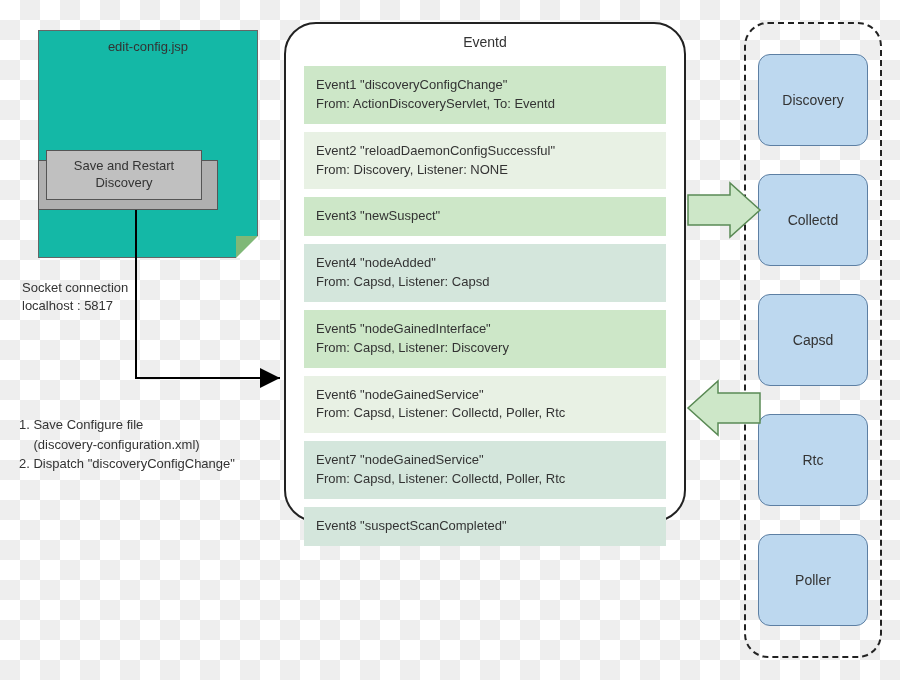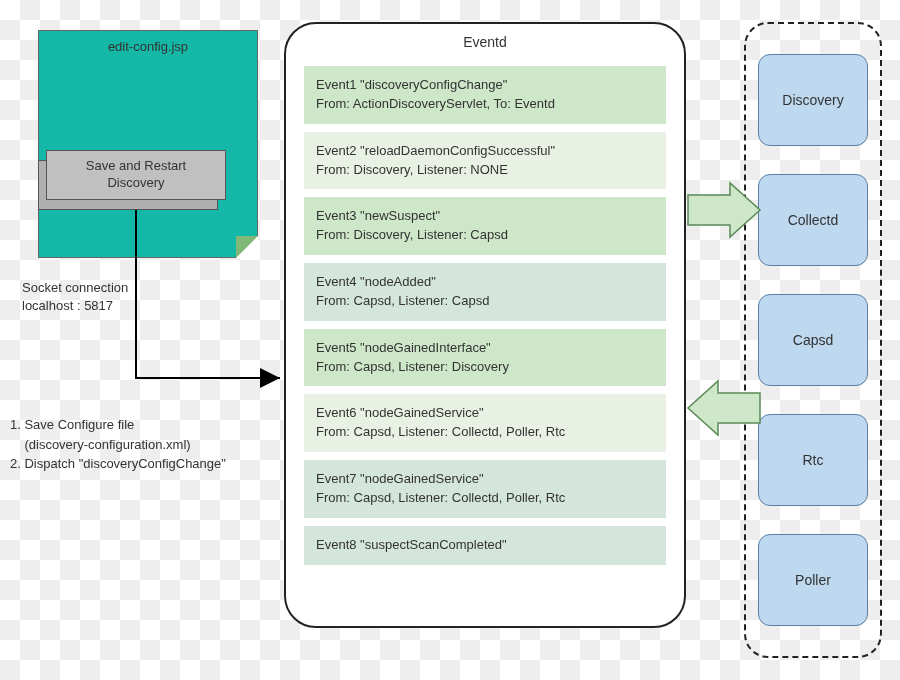--- a/index.html
+++ b/index.html
@@ -43,21 +43,21 @@
   .jsp-button-3d {
     position: absolute;
     left: 38px; top: 160px;
     width: 180px; height: 50px;
     background: #b0b0b0;
     border: 1px solid #555;
   }
   .jsp-button-front {
     position: absolute;
     left: 46px; top: 150px;
-    width: 180px; height: 50px;
+    width: 156px; height: 50px;
     background: #c0c0c0;
     border: 1px solid #555;
     display: flex;
     align-items: center;
     justify-content: center;
     text-align: center;
     font-size: 13px;
     line-height: 1.3;
     z-index: 2;
   }
@@ -69,29 +69,29 @@
     border-bottom: 22px solid #fff;
   }
 
   
   .socket-text {
     left: 22px; top: 279px;
     font-size: 13px;
     line-height: 1.4;
   }
   .steps-text {
-    left: 10px; top: 415px;
+    left: 19px; top: 415px;
     font-size: 13px;
     line-height: 1.5;
   }
 
   
   .eventd {
     left: 284px; top: 22px;
-    width: 402px; height: 606px;
+    width: 402px; height: 500px;
     border: 2px solid #222;
     border-radius: 32px;
     background: #fff;
   }
   .eventd-title {
     text-align: center;
     padding: 10px 0 8px;
     font-size: 14px;
   }
   .event-item {
@@ -166,21 +166,20 @@
       <div class="event-item ev-green">
         <div>Event1 "discoveryConfigChange"</div>
         <div>From: ActionDiscoveryServlet, To: Eventd</div>
       </div>
       <div class="event-item ev-light">
         <div>Event2 "reloadDaemonConfigSuccessful"</div>
         <div>From: Discovery, Listener: NONE</div>
       </div>
       <div class="event-item ev-green">
         <div>Event3 "newSuspect"</div>
-        <div>From: Discovery, Listener: Capsd</div>
       </div>
       <div class="event-item ev-blue">
         <div>Event4 "nodeAdded"</div>
         <div>From: Capsd, Listener: Capsd</div>
       </div>
       <div class="event-item ev-green">
         <div>Event5 "nodeGainedInterface"</div>
         <div>From: Capsd, Listener: Discovery</div>
       </div>
       <div class="event-item ev-light">

